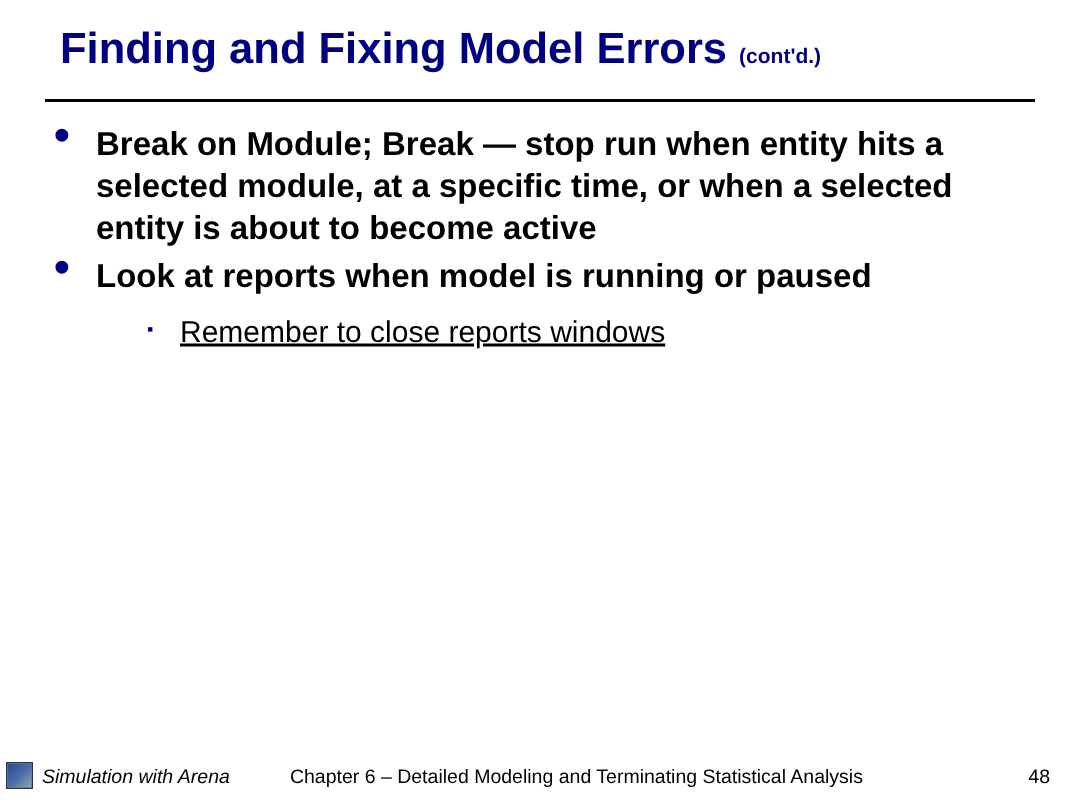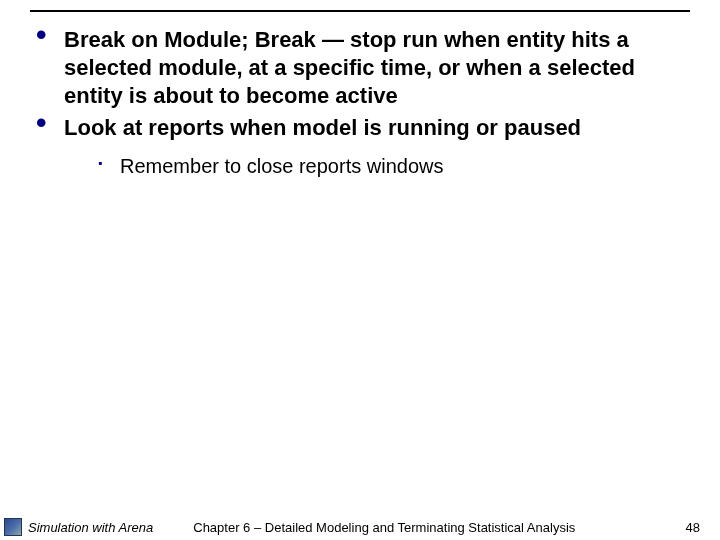--- a/index.html
+++ b/index.html
@@ -63,20 +63,21 @@
     top: -6px;
     color: #000080;
     font-size: 30px;
     font-weight: bold;
     line-height: 1;
   }
   ul.level2 {
     list-style: none;
     margin: 10px 0 0 0;
     padding: 0;
+    text-decoration: underline;
   }
   ul.level2 > li {
     position: relative;
     padding-left: 56px;
     font-size: 20px;
     font-weight: normal;
     color: #000000;
     line-height: 1.3;
   }
   ul.level2 > li::before {
@@ -120,20 +121,26 @@
   .footer .pagenum {
     flex: 0 0 auto;
     margin-left: 16px;
   }
 </style>
 </head>
 <body>
 
 <div class="slide">
 
+  <div class="title-area">
+    <div class="title">
+      <span>Finding and Fixing Model Errors</span>
+      <span class="contd">(cont'd.)</span>
+    </div>
+  </div>
   <hr class="title-rule">
 
   <div class="body">
     <ul class="level1">
       <li>
         <span>Break on Module; Break — stop run when entity hits a selected module, at a specific time, or when a selected entity is about to become active</span>
       </li>
       <li>
         <span>Look at reports when model is running or paused</span>
         <ul class="level2">

